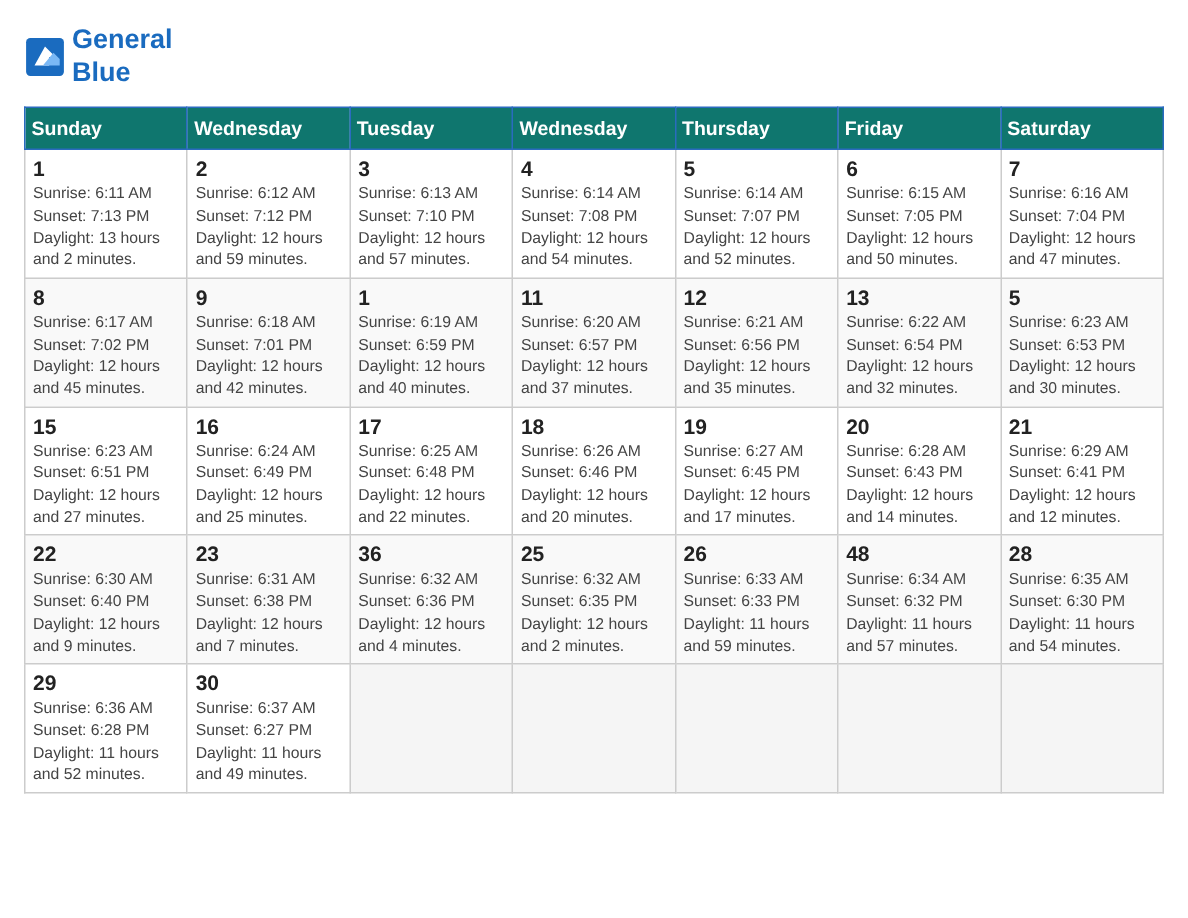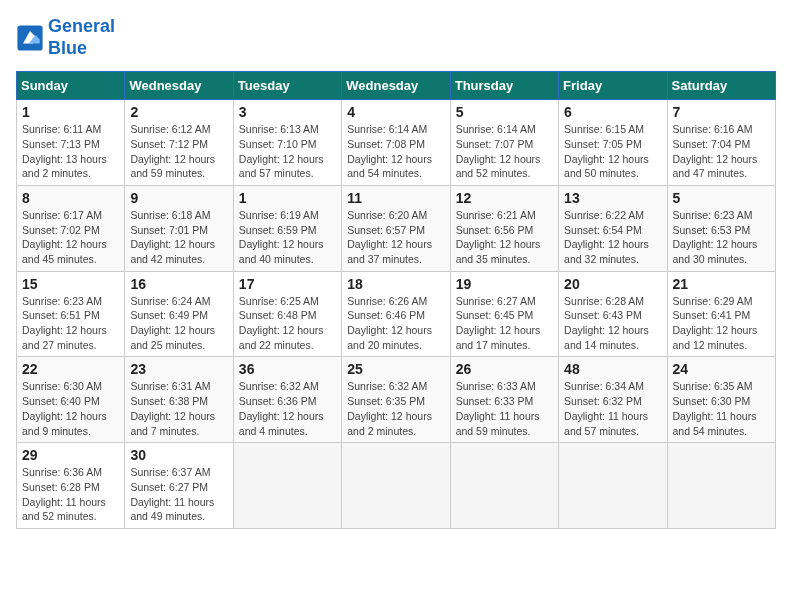--- a/index.html
+++ b/index.html
@@ -286,21 +286,21 @@
           Sunrise: 6:33 AM<br>Sunset: 6:33 PM<br>Daylight: 11 hours and 59 minutes.
         </div>
       </td>
         <td>
         <span class="day-num">48</span>
         <div class="day-detail">
           Sunrise: 6:34 AM<br>Sunset: 6:32 PM<br>Daylight: 11 hours and 57 minutes.
         </div>
       </td>
         <td>
-        <span class="day-num">24</span>
+        <span class="day-num">28</span>
         <div class="day-detail">
           Sunrise: 6:35 AM<br>Sunset: 6:30 PM<br>Daylight: 11 hours and 54 minutes.
         </div>
       </td>
       </tr>
       <tr>
         <td>
         <span class="day-num">29</span>
         <div class="day-detail">
           Sunrise: 6:36 AM<br>Sunset: 6:28 PM<br>Daylight: 11 hours and 52 minutes.

